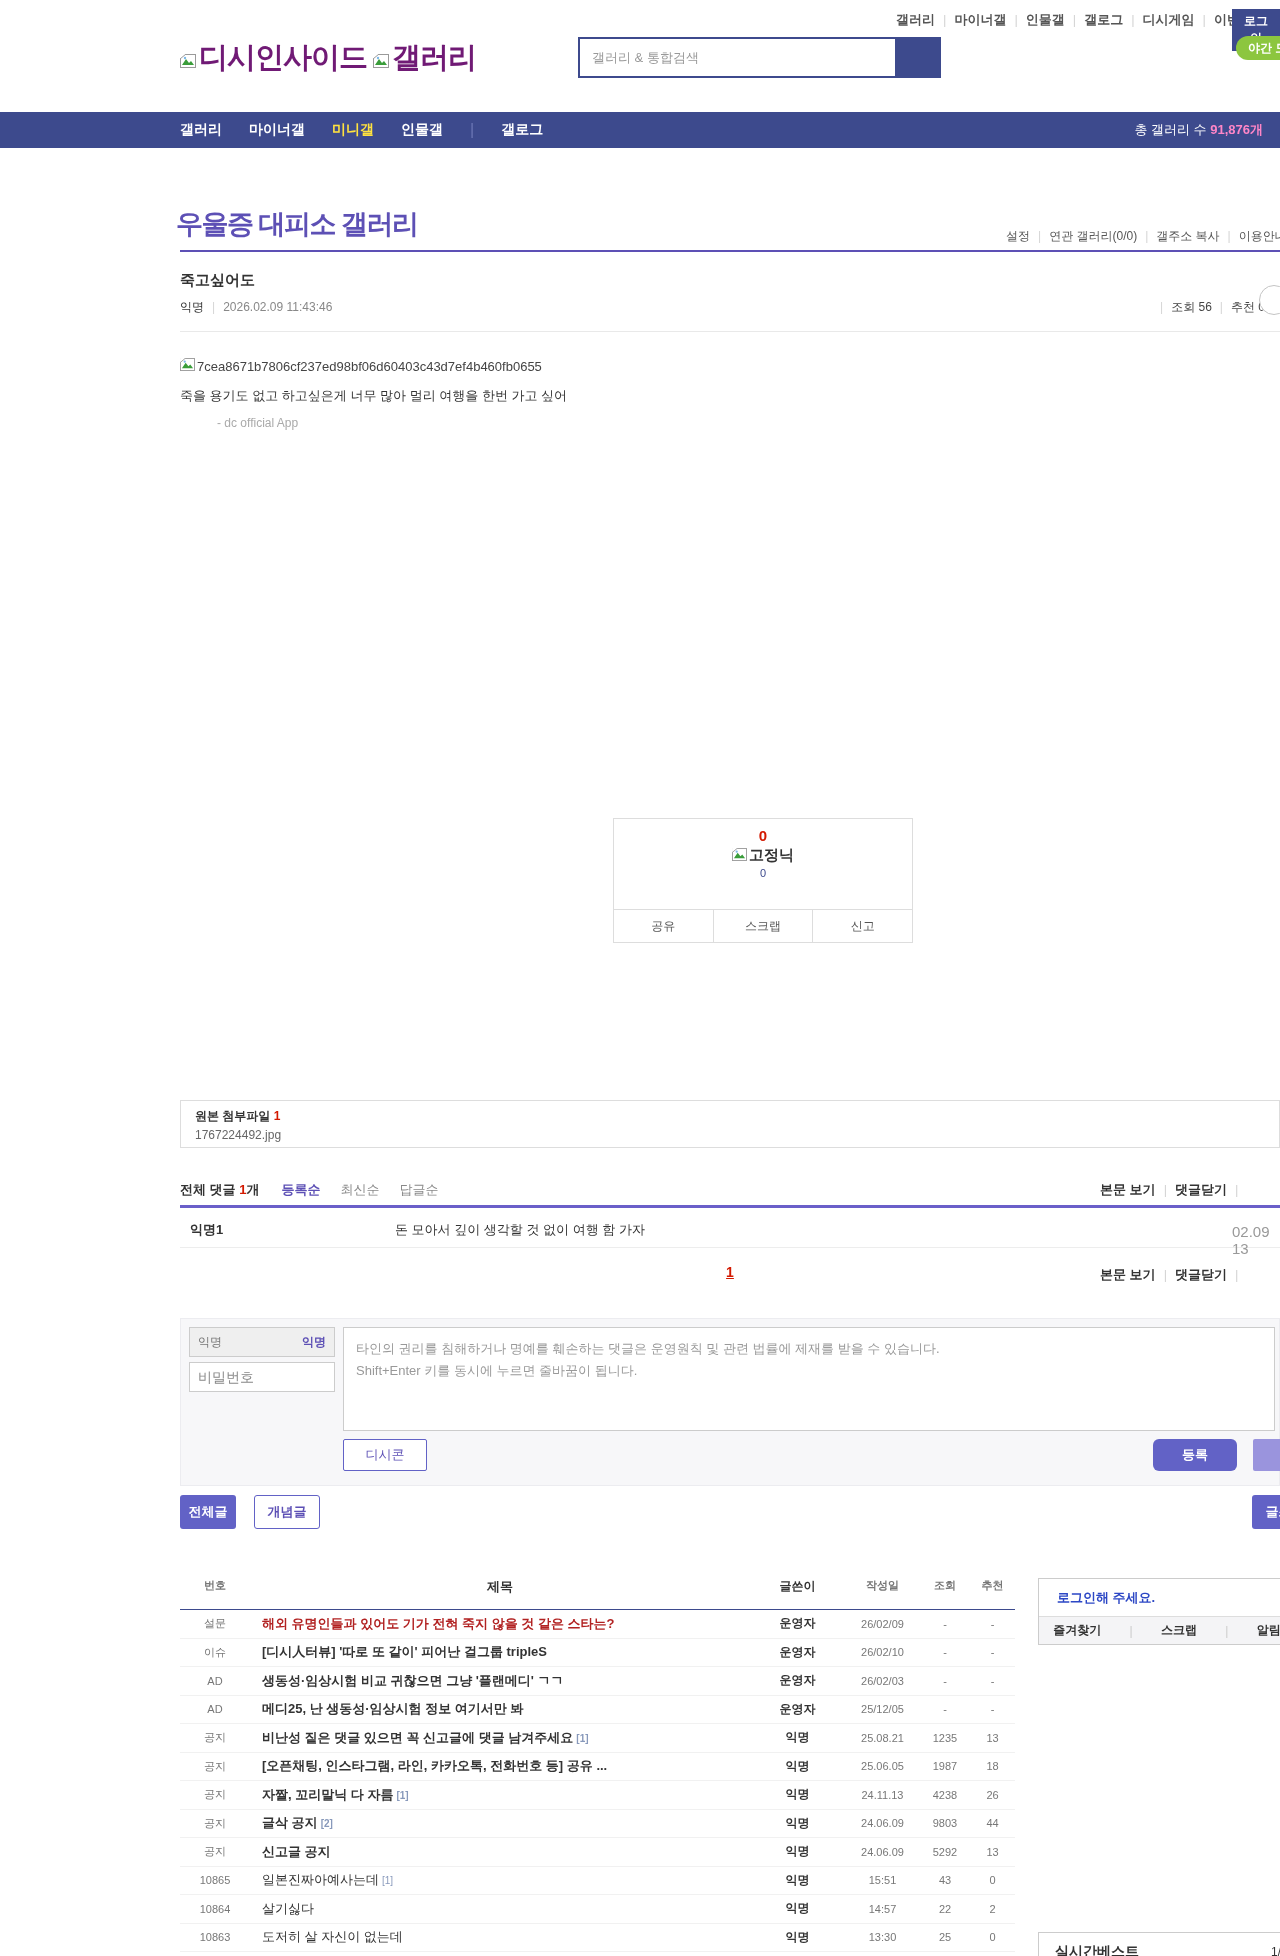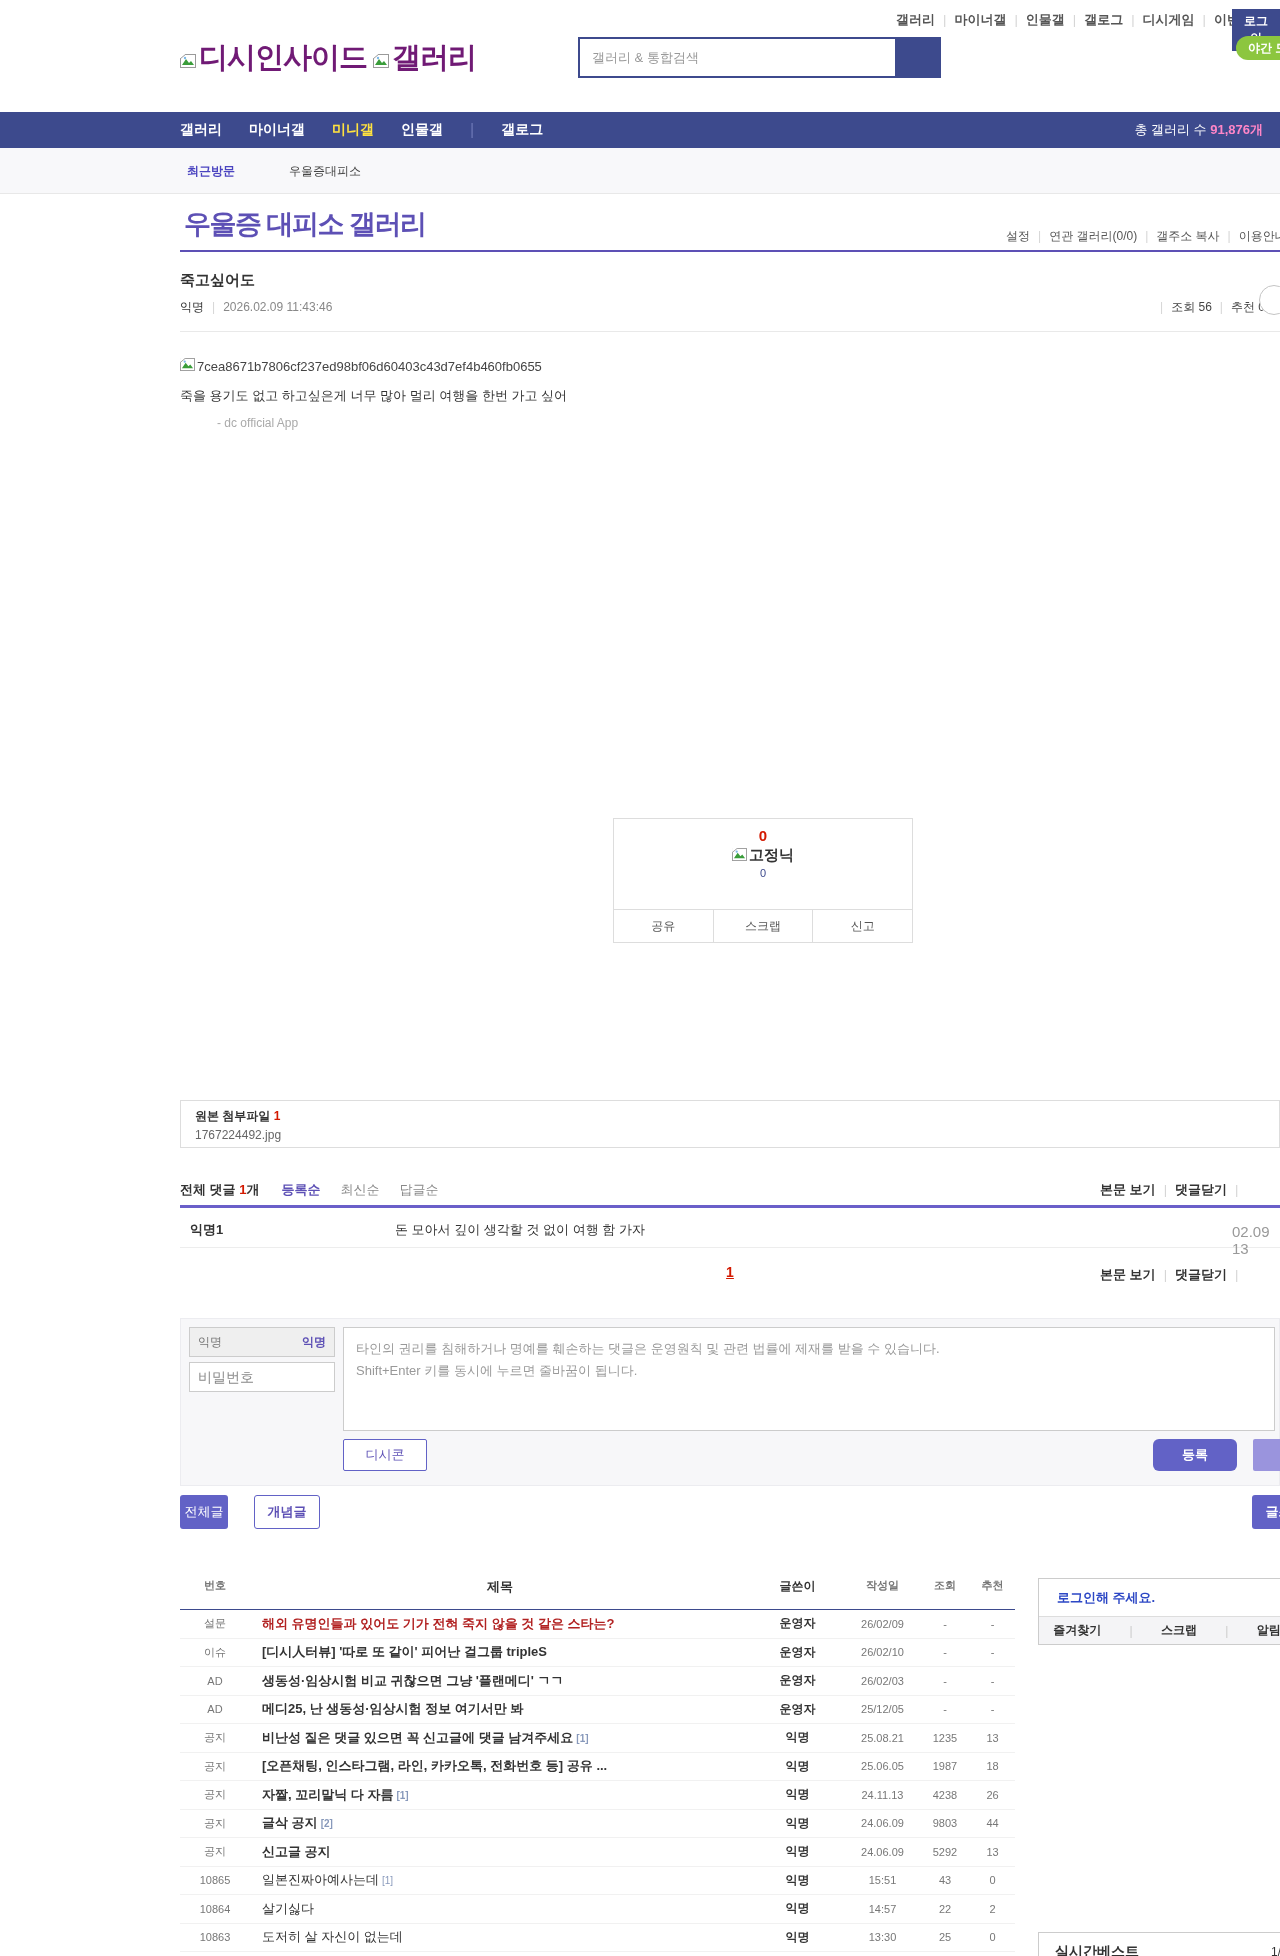--- a/index.html
+++ b/index.html
@@ -31,21 +31,21 @@
   .navbar .ndiv { color:#6b76b5; margin-right:27px; }
   .nav-total { position:absolute; right:17px; top:0; height:36px; line-height:36px; color:#fff; font-size:13px; }
   .nav-total b { color:#ff86c7; font-weight:700; }
 
   
   .breadcrumb { top:148px; left:0; width:1280px; height:46px; background:#f8f8fa; border-bottom:1px solid #e8e8e8; }
   .bc-recent { position:absolute; left:187px; top:15px; font-size:12px; font-weight:700; color:#4b44c0; }
   .bc-cur { position:absolute; left:289px; top:15px; font-size:12px; color:#444; }
 
   
-  .gal-title { top:206px; left:184px; font-size:27px; font-weight:700; color:#5d50b5; letter-spacing:-1.5px; }
+  .gal-title { top:206px; left:176px; font-size:27px; font-weight:700; color:#5d50b5; letter-spacing:-1.5px; }
   .gal-links { top:228px; left:1006px; font-size:12px; color:#555; white-space:nowrap; }
   .gal-links a { color:#555; text-decoration:none; }
   .purple-line { top:250px; left:180px; width:1100px; height:2px; background:#5d50b5; }
 
   
   .post-title { top:271px; left:180px; font-size:15px; font-weight:700; color:#333; }
   .post-meta { top:299px; left:180px; font-size:12px; color:#888; }
   .post-meta .author { color:#333; }
   .post-meta-r { top:299px; left:1152px; font-size:12px; color:#444; white-space:nowrap; }
   .meta-circle { top:285px; left:1259px; width:30px; height:30px; border-radius:50%; border:1px solid #c4c4c4; background:#fff; }
@@ -90,21 +90,21 @@
   .f-nick .val { color:#777; }
   .f-nick .lab { color:#5d50b5; font-weight:700; }
   .f-pw { position:absolute; left:8px; top:43px; width:146px; height:30px; border:1px solid #ccc; padding:0 8px; font-size:14px; font-family:inherit; color:#333; }
   .f-pw::placeholder { color:#888; }
   .f-area { position:absolute; left:162px; top:8px; width:932px; height:104px; background:#fff; border:1px solid #ccc; padding:10px 12px; font-size:13px; color:#999; line-height:1.7; cursor:text; }
   .f-dccon { position:absolute; left:162px; top:120px; width:84px; height:32px; background:#fff; border:1px solid #6262c6; color:#5d50b5; font-size:13px; border-radius:2px; cursor:pointer; font-family:inherit; }
   .f-submit { position:absolute; left:972px; top:120px; width:84px; height:32px; background:#6262c6; border:none; color:#fff; font-size:13px; font-weight:700; border-radius:6px; cursor:pointer; font-family:inherit; }
   .f-submit2 { position:absolute; left:1072px; top:120px; width:84px; height:32px; background:#9a94dd; border:none; color:#fff; font-size:13px; font-weight:700; border-radius:2px; cursor:pointer; font-family:inherit; }
 
   
-  .btn-all { top:1495px; left:180px; width:48px; height:34px; background:#6262c6; color:#fff; font-size:13px; font-weight:400; border:none; border-radius:3px; cursor:pointer; font-family:inherit; }
+  .btn-all { top:1495px; left:180px; width:56px; height:34px; background:#6262c6; color:#fff; font-size:13px; font-weight:700; border:none; border-radius:3px; cursor:pointer; font-family:inherit; }
   .btn-best { top:1495px; left:254px; width:66px; height:34px; background:#fff; color:#5d50b5; font-size:13px; font-weight:700; border:1px solid #6262c6; border-radius:3px; cursor:pointer; font-family:inherit; }
   .btn-write { top:1495px; left:1252px; width:66px; height:34px; background:#6262c6; color:#fff; font-size:13px; font-weight:700; border:none; border-radius:3px; cursor:pointer; font-family:inherit; }
 
   
   .board { top:1578px; left:180px; width:835px; }
   .b-head { display:flex; height:32px; border-bottom:1px solid #3d4a8d; font-size:13px; font-weight:700; color:#333; }
   .b-row { display:flex; height:28.5px; align-items:center; border-bottom:1px solid #f1f1f1; font-size:12px; }
   .col-no { width:70px; text-align:center; color:#777; font-size:11px; }
   .col-title { width:500px; padding-left:12px; color:#333; font-size:13px; overflow:hidden; white-space:nowrap; }
   .col-author { width:95px; text-align:center; font-weight:700; color:#333; font-size:12px; }
@@ -165,24 +165,20 @@
   <div class="abs navbar">
     <a class="nitem" href="#">갤러리</a>
     <a class="nitem" href="#">마이너갤</a>
     <a class="nitem sel" href="#">미니갤</a>
     <a class="nitem" href="#">인물갤</a>
     <span class="ndiv">|</span>
     <a class="nitem" href="#">갤로그</a>
     <div class="nav-total"><span>총 갤러리 수 </span><b>91,876개</b></div>
   </div>
 
-  <div class="abs breadcrumb">
-    <span class="bc-recent">최근방문</span>
-    <span class="bc-cur">우울증대피소</span>
-  </div>
 
   <h1 class="abs gal-title">우울증 대피소 갤러리</h1>
   <div class="abs gal-links">
     <a href="#">설정</a><span class="sep">|</span><a href="#">연관 갤러리(0/0)</a><span class="sep">|</span><a href="#">갤주소 복사</a><span class="sep">|</span><a href="#">이용안내</a>
   </div>
   <div class="abs purple-line"></div>
 
   <div class="abs post-title">죽고싶어도</div>
   <div class="abs post-meta">
     <span class="author">익명</span><span class="sep">|</span><span>2026.02.09 11:43:46</span>

